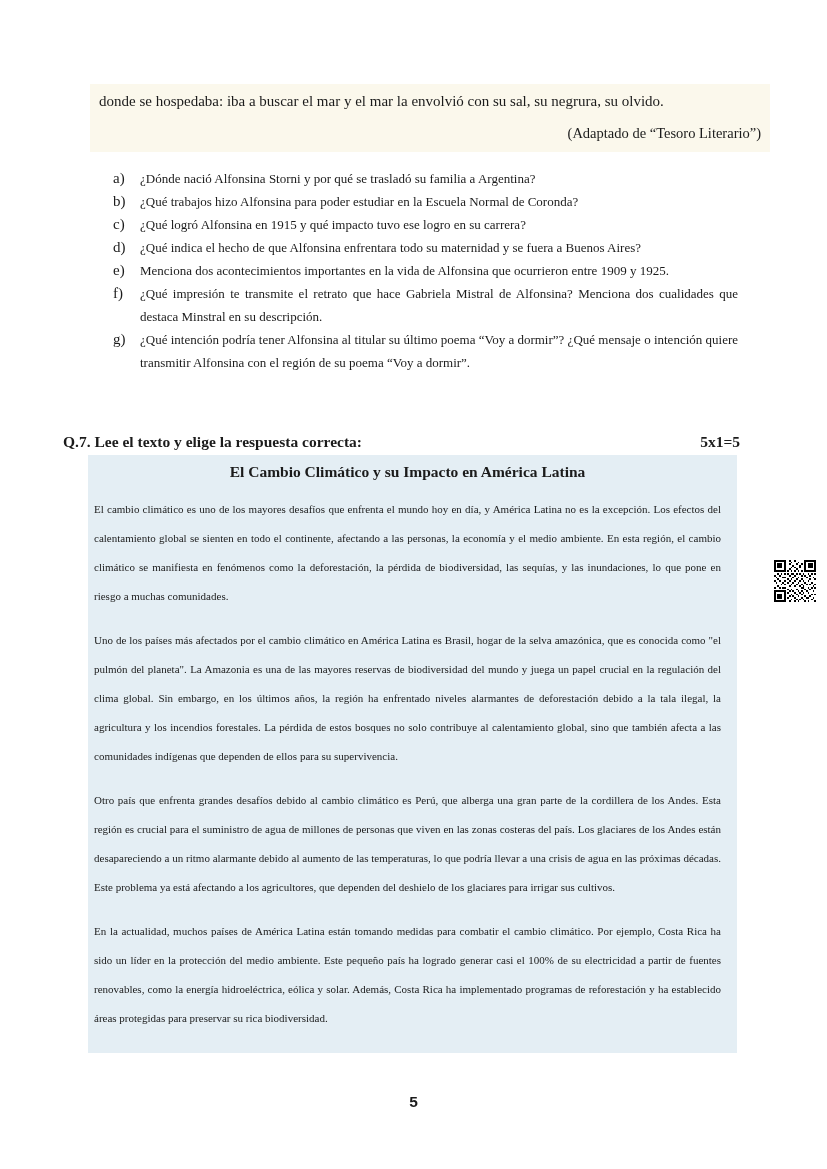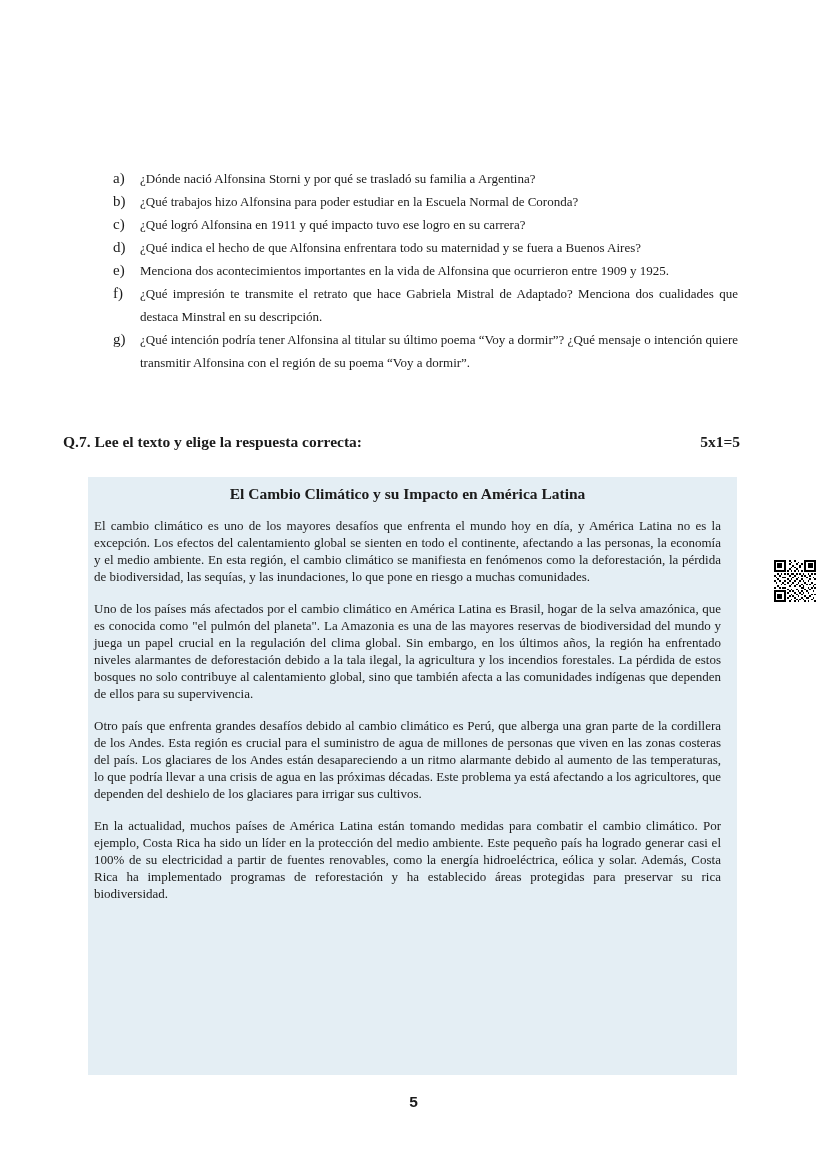--- a/index.html
+++ b/index.html
@@ -30,75 +30,79 @@
 
   
   .q7-row {
     position: absolute; top: 431px; left: 63px; width: 677px;
     display: flex; justify-content: space-between; align-items: baseline; gap: 17px;
   }
   .q7-heading, .q7-marks { font-weight: bold; font-size: 15.5px; line-height: 21px; }
 
   
   .passage-box {
-    position: absolute; top: 477px; left: 88px; width: 649px; height: 598px;
+    position: absolute; top: 455px; left: 88px; width: 649px; height: 598px;
     background: #e4eef4;
     padding: 7px 16px 8px 6px;
   }
   .passage-title {
     font-weight: bold; font-size: 15.5px; line-height: 20px;
     text-align: center; margin-bottom: 13px;
   }
   .passage-paragraph {
-    font-size: 13px; line-height: 17px;
+    font-size: 11px; line-height: 29px;
     text-align: justify; margin-bottom: 15px;
   }
   .passage-paragraph:last-child { margin-bottom: 16px; }
 
   
   .qr-wrap { position: absolute; top: 560px; left: 774px; width: 42px; height: 42px; }
   .qr-wrap svg { display: block; width: 42px; height: 42px; }
 
   
   .page-footer {
     position: absolute; top: 1093px; left: 0; width: 827px;
     text-align: center; font-size: 15.5px; font-weight: 600;
     font-family: "Liberation Sans", sans-serif;
   }
 </style>
 </head>
 <body>
 
 <div class="page">
 
+  <div class="excerpt-box">
+    <div class="excerpt-quote">donde se hospedaba: iba a buscar el mar y el mar la envolvió con su sal, su negrura, su olvido.</div>
+    <div class="excerpt-attribution">(Adaptado de “Tesoro Literario”)</div>
+  </div>
 
   <div class="questions">
     <div class="question-item">
       <span class="question-label">a)</span>
       <span class="question-text">¿Dónde nació Alfonsina Storni y por qué se trasladó su familia a Argentina?</span>
     </div>
     <div class="question-item">
       <span class="question-label">b)</span>
       <span class="question-text">¿Qué trabajos hizo Alfonsina para poder estudiar en la Escuela Normal de Coronda?</span>
     </div>
     <div class="question-item">
       <span class="question-label">c)</span>
-      <span class="question-text">¿Qué logró Alfonsina en 1911 y qué impacto tuvo ese logro en su carrera?</span>
+      <span class="question-text">¿Qué logró Alfonsina en 1915 y qué impacto tuvo ese logro en su carrera?</span>
     </div>
     <div class="question-item">
       <span class="question-label">d)</span>
       <span class="question-text">¿Qué indica el hecho de que Alfonsina enfrentara todo su maternidad y se fuera a Buenos Aires?</span>
     </div>
     <div class="question-item">
       <span class="question-label">e)</span>
       <span class="question-text">Menciona dos acontecimientos importantes en la vida de Alfonsina que ocurrieron entre 1909 y 1925.</span>
     </div>
     <div class="question-item">
       <span class="question-label">f)</span>
-      <span class="question-text">¿Qué impresión te transmite el retrato que hace Gabriela Mistral de Adaptado? Menciona dos cualidades que destaca Minstral en su descripción.</span>
+      <span class="question-text">¿Qué impresión te transmite el retrato que hace Gabriela Mistral de Alfonsina? Menciona dos cualidades que destaca Minstral en su descripción.</span>
     </div>
     <div class="question-item">
       <span class="question-label">g)</span>
       <span class="question-text">¿Qué intención podría tener Alfonsina al titular su último poema “Voy a dormir”? ¿Qué mensaje o intención quiere transmitir Alfonsina con el región de su poema “Voy a dormir”.</span>
     </div>
   </div>
 
   <div class="q7-row">
     <span class="q7-heading">Q.7. Lee el texto y elige la respuesta correcta:</span>
     <span class="q7-marks">5x1=5</span>

